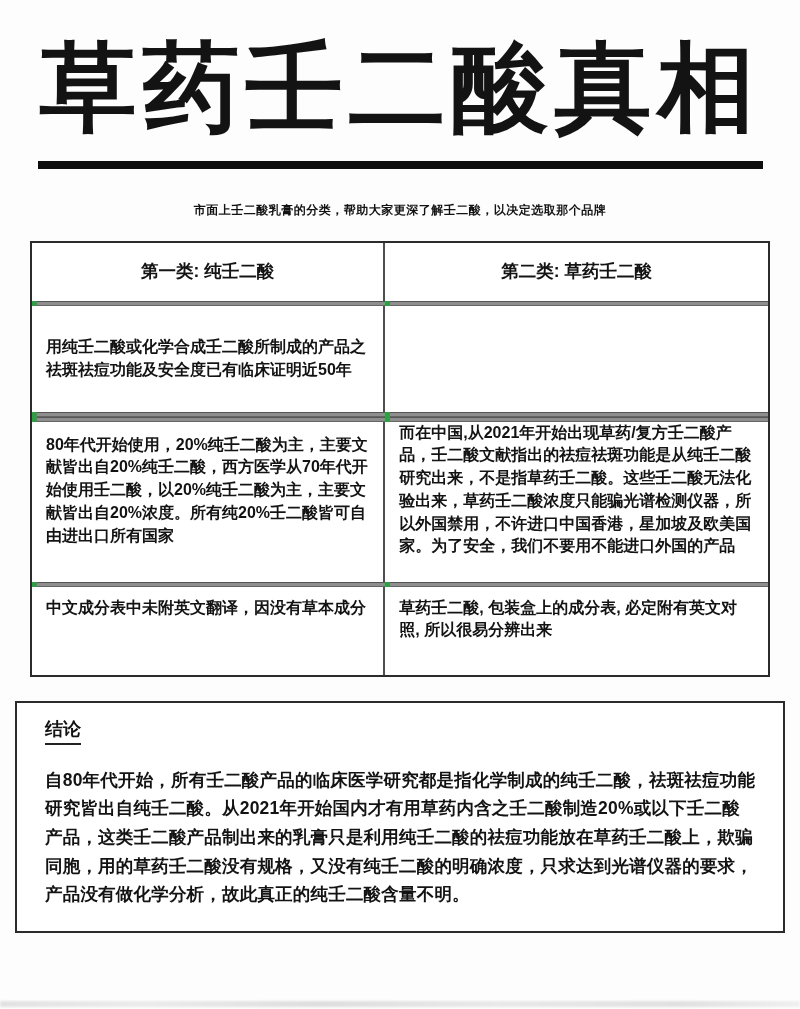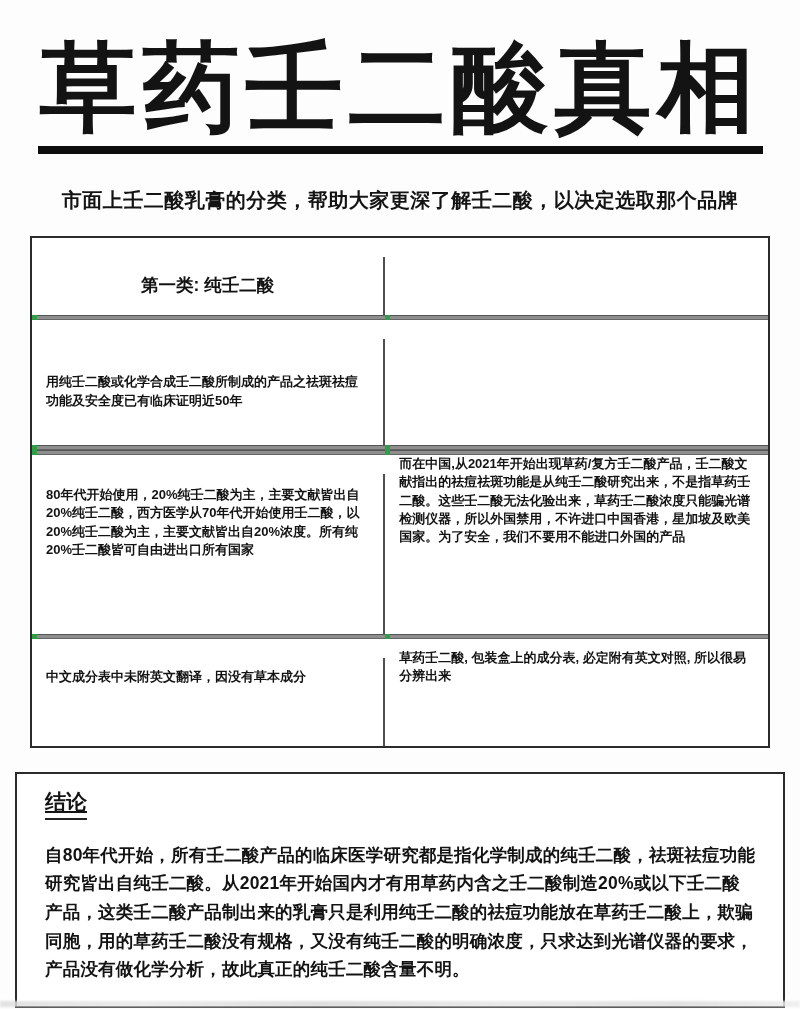--- a/index.html
+++ b/index.html
@@ -25,47 +25,47 @@
     text-align:center;
     padding-top:34px;
   }
   .main-title{
     display:inline-block;
     font-size:97px;
     font-weight:900;
     letter-spacing:6px;
     line-height:1.12;
     border-bottom:8px solid #0d0d0d;
-    padding:0 2px 3px 2px;
+    padding:0 2px 18px 2px;
     white-space:nowrap;
   }
   .subtitle{
     text-align:center;
-    font-size:20px;
+    font-size:12px;
     font-weight:700;
     margin-top:33px;
     letter-spacing:0.5px;
   }
   
   .cmp-table{
     margin:22px 30px 0 30px;
     border:2px solid var(--border-dark);
     background:#fff;
   }
   .t-row{display:flex;align-items:stretch;}
   .t-cell{
-    font-size:13px;
+    font-size:16px;
     font-weight:700;
     line-height:1.42;
     padding:10px 14px;
     display:flex;
     flex-direction:column;
     justify-content:center;
   }
-  .t-cell.left{width:48%;border-right:2px solid var(--divider);margin-top:19px;}
+  .t-cell.left{width:48%;border-right:2px solid var(--divider);}
   .t-cell.right{width:52%;}
   .t-row.header .t-cell{
     min-height:58px;
     justify-content:center;
     text-align:center;
     font-size:17.5px;
   }
   .t-row.r1 .t-cell{min-height:106px;}
   .t-row.r2 .t-cell{min-height:96px;}
   .t-row.r3 .t-cell{min-height:160px;justify-content:flex-start;padding-top:0;}
@@ -89,25 +89,24 @@
   
   .conclusion{
     margin:24px 15px 0 15px;
     border:2px solid var(--border-dark);
     background:#fff;
     padding:14px 26px 22px 28px;
     min-height:176px;
   }
   .conclusion-heading{
     display:inline-block;
-    font-size:21px;
+    font-size:18px;
     font-weight:700;
     border-bottom:2px solid #222;
     padding-bottom:2px;
-    text-decoration:underline;
   }
   .conclusion-body{
     margin-top:21px;
     font-size:17.5px;
     font-weight:700;
     line-height:1.64;
     letter-spacing:0.2px;
   }
   
   .scan-edge{
@@ -125,20 +124,21 @@
 <div class="title-wrap">
   <h1 class="main-title">草药壬二酸真相</h1>
 </div>
 
 <div class="subtitle">市面上壬二酸乳膏的分类，帮助大家更深了解壬二酸，以决定选取那个品牌</div>
 
 <div class="cmp-table">
 
   <div class="t-row header">
     <div class="t-cell left">第一类: 纯壬二酸</div>
+    <div class="t-cell right">第二类: 草药壬二酸</div>
   </div>
 
   <div class="sep">
     <span class="tick at-left"></span>
     <span class="tick at-divider"></span>
   </div>
 
   <div class="t-row r1">
     <div class="t-cell left">用纯壬二酸或化学合成壬二酸所制成的产品之祛斑祛痘功能及安全度已有临床证明近50年</div>
   </div>

